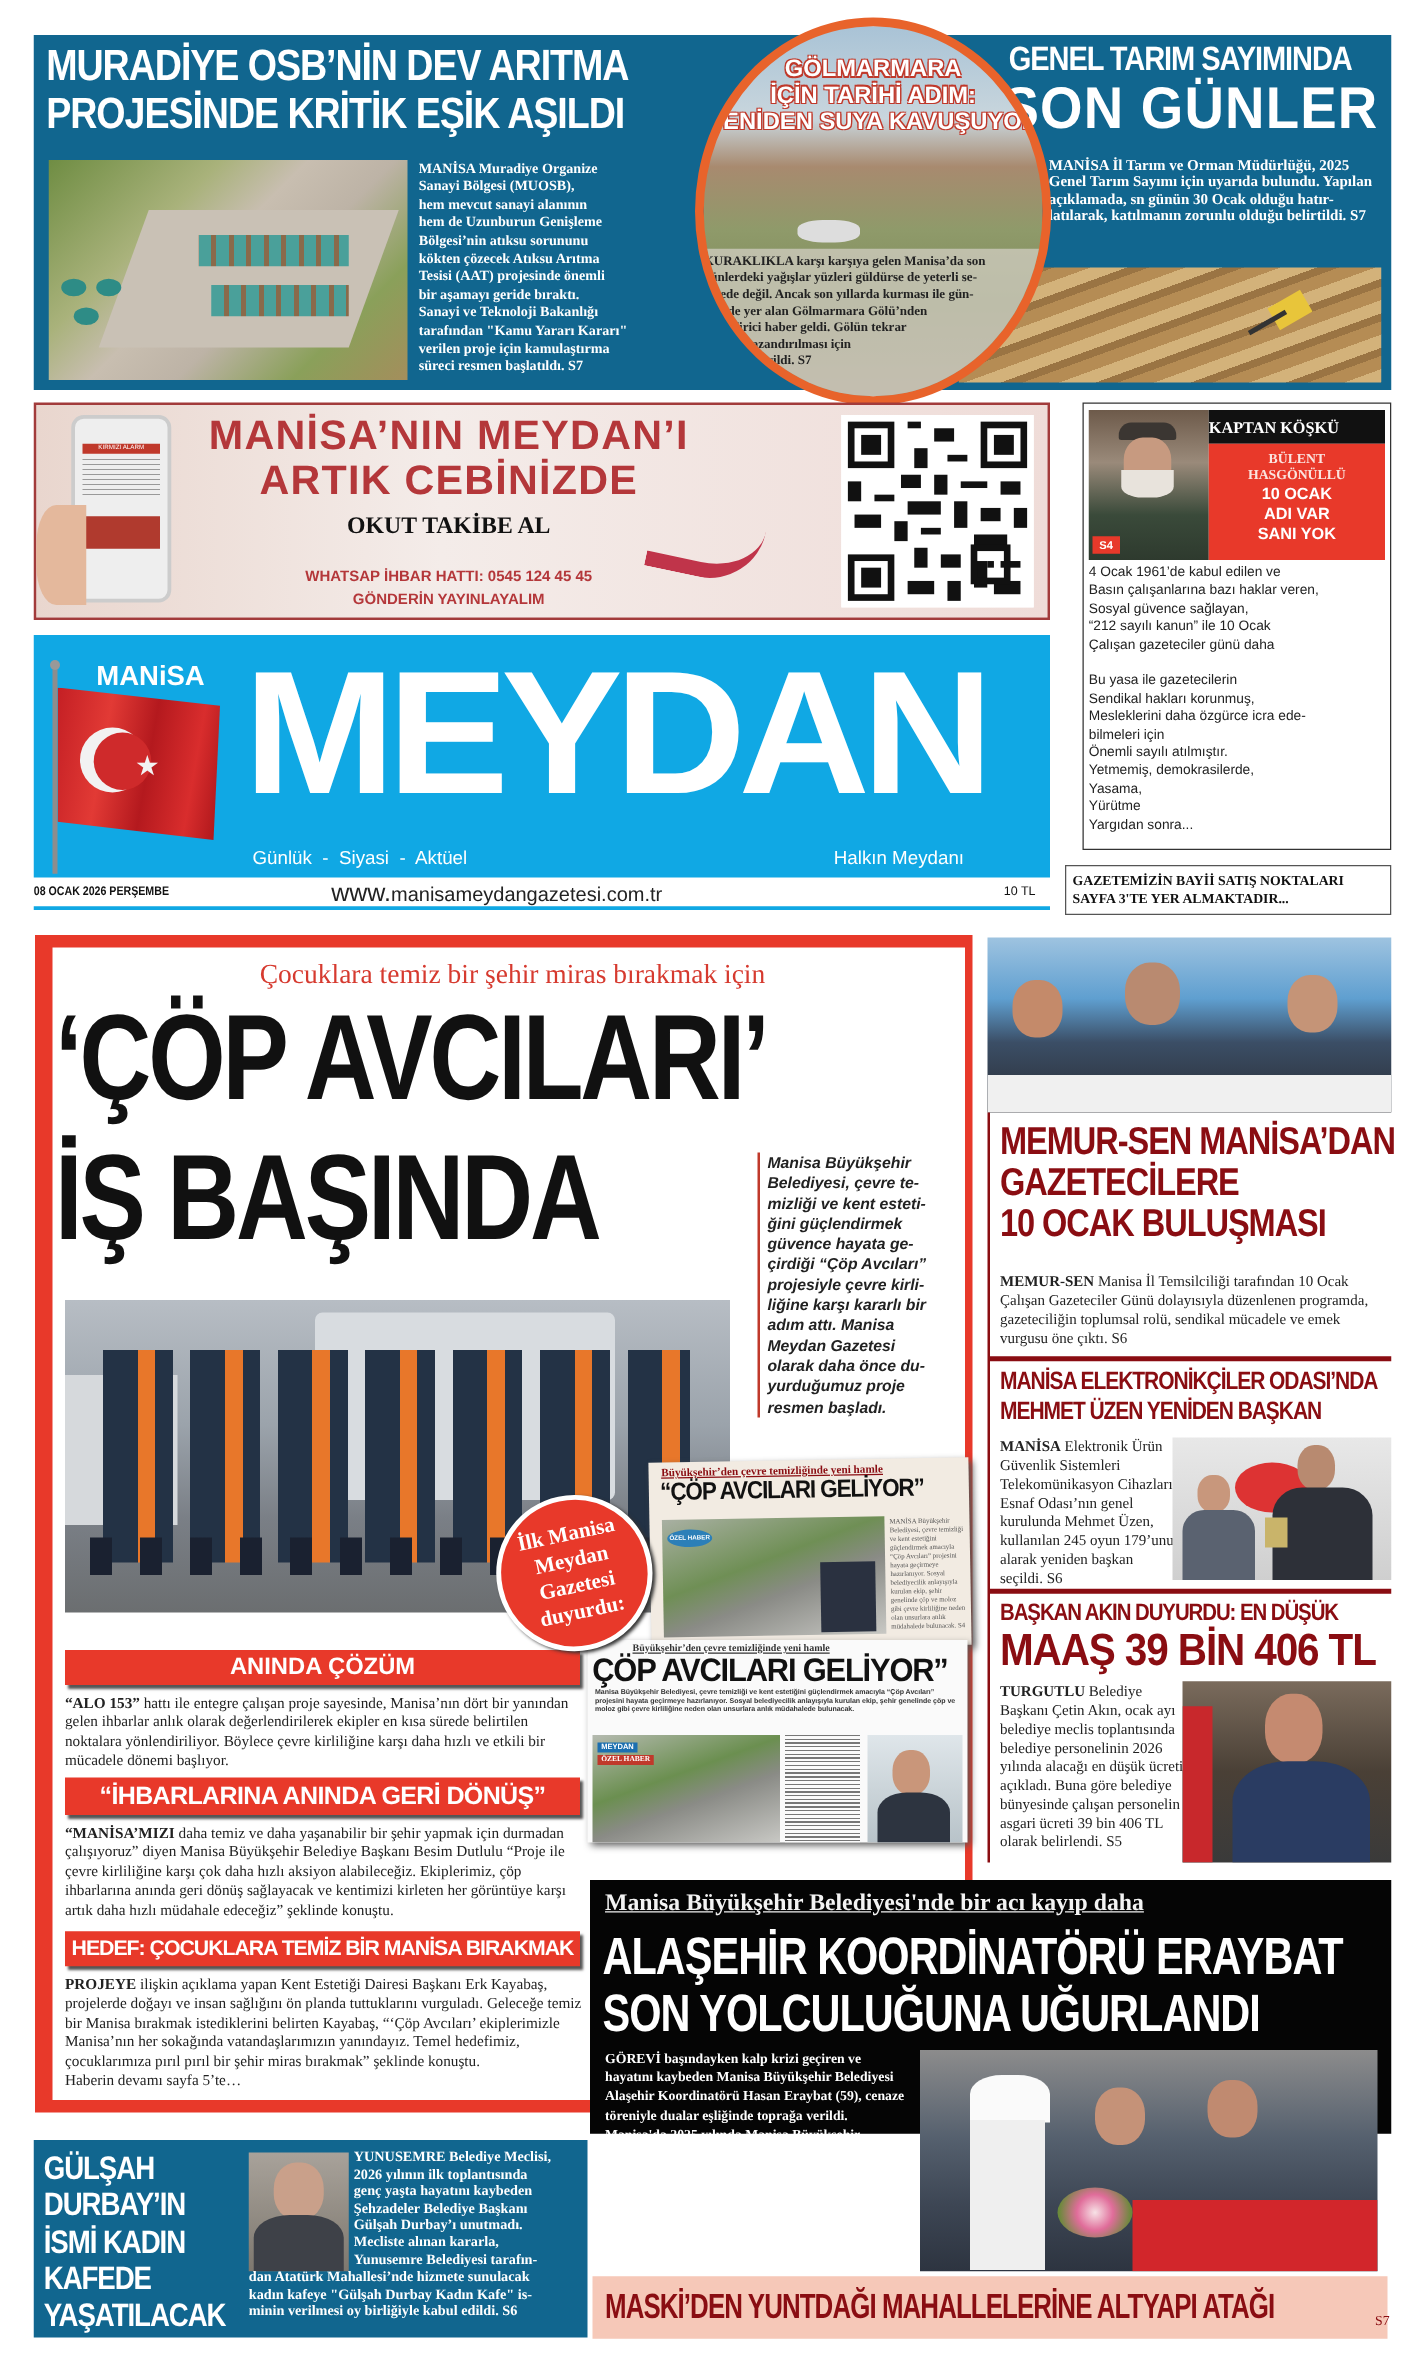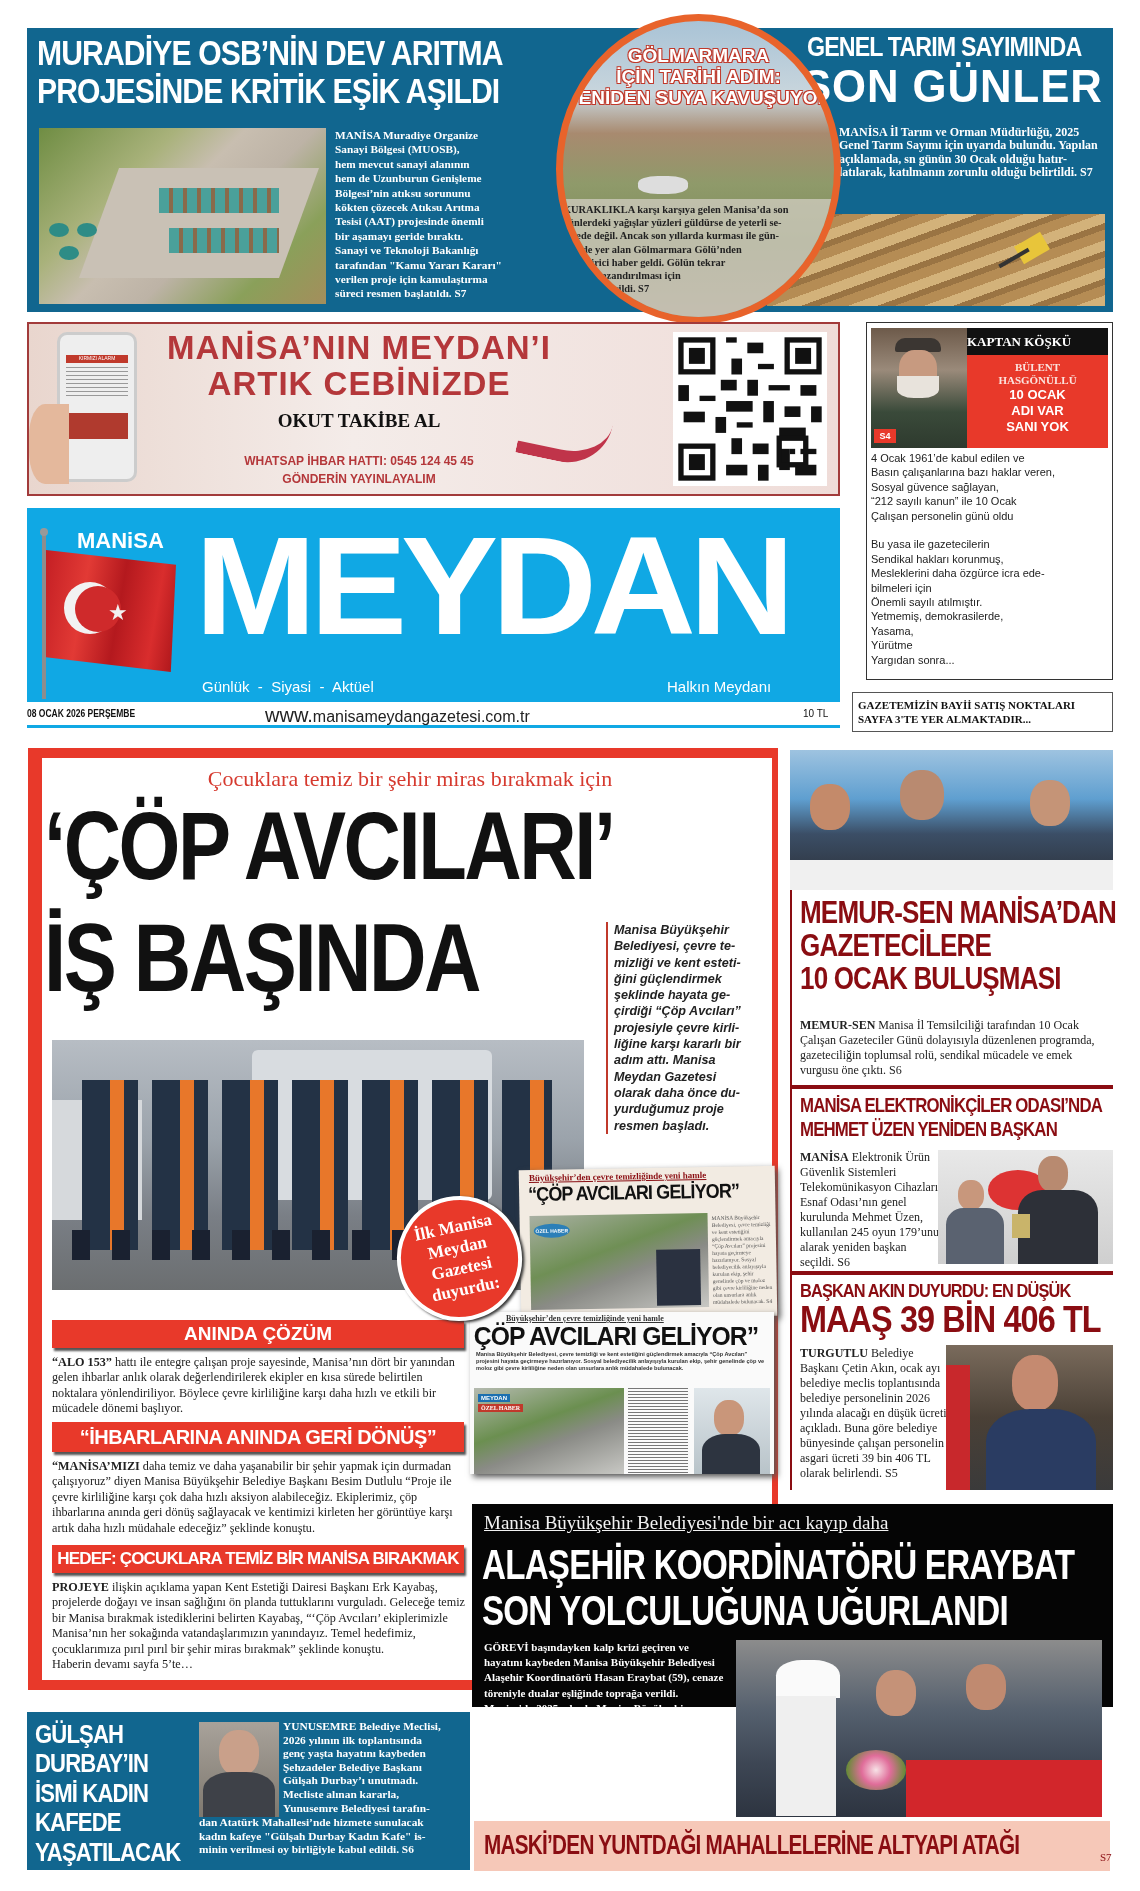--- a/index.html
+++ b/index.html
@@ -176,21 +176,21 @@
         <div>10 OCAK</div>
         <div>ADI VAR</div>
         <div>SANI YOK</div>
       </div>
   </div>
   <div class="abs" style="left:4px;top:128px;width:236px;font:11px 'Liberation Sans',sans-serif;line-height:14.4px;color:#222">
     <div>4 Ocak 1961’de kabul edilen ve</div>
       <div>Basın çalışanlarına bazı haklar veren,</div>
       <div>Sosyal güvence sağlayan,</div>
       <div>“212 sayılı kanun” ile 10 Ocak</div>
-      <div>Çalışan personelin günü oldu</div>
+      <div>Çalışan gazeteciler günü daha</div>
       <div style="height:14.4px"></div>
       <div>Bu yasa ile gazetecilerin</div>
       <div>Sendikal hakları korunmuş,</div>
       <div>Mesleklerini daha özgürce icra ede-</div>
       <div>bilmeleri için</div>
       <div>Önemli sayılı atılmıştır.</div>
       <div>Yetmemiş, demokrasilerde,</div>
       <div>Yasama,</div>
       <div>Yürütme</div>
       <div>Yargıdan sonra...</div>
@@ -224,21 +224,21 @@
 <div class="abs ser" style="left:60px;top:766px;width:700px;text-align:center;font-size:22px;color:#d63a2f;font-weight:normal">Çocuklara temiz bir şehir miras bırakmak için</div>
 <div class="abs" style="left:44px;top:790px;font:bold 97px 'Liberation Sans',sans-serif;letter-spacing:-3px;transform:scaleX(.82);transform-origin:left top;line-height:112px;color:#111;white-space:nowrap">
   <div>‘ÇÖP AVCILARI’</div>
   <div>İŞ BAŞINDA</div>
 </div>
 <div class="abs" style="left:606px;top:922px;width:150px;border-left:2px solid #c0392b;padding-left:6px;font:italic bold 12.6px 'Liberation Sans',sans-serif;line-height:16.3px;color:#222">
   <div>Manisa Büyükşehir</div>
     <div>Belediyesi, çevre te-</div>
     <div>mizliği ve kent esteti-</div>
     <div>ğini güçlendirmek</div>
-    <div>şeklinde hayata ge-</div>
+    <div>güvence hayata ge-</div>
     <div>çirdiği “Çöp Avcıları”</div>
     <div>projesiyle çevre kirli-</div>
     <div>liğine karşı kararlı bir</div>
     <div>adım attı. Manisa</div>
     <div>Meydan Gazetesi</div>
     <div>olarak daha önce du-</div>
     <div>yurduğumuz proje</div>
     <div>resmen başladı.</div>
 </div>
 
@@ -320,21 +320,21 @@
 <div class="abs rt-title" style="left:800px;top:1280px;font-size:19px;line-height:22px;transform:scaleX(.86)">BAŞKAN AKIN DUYURDU: EN DÜŞÜK</div>
 <div class="abs rt-title" style="left:800px;top:1300px;font-size:36px;line-height:40px;transform:scaleX(.9)">MAAŞ 39 BİN 406 TL</div>
 <div class="abs rt-body" style="left:800px;top:1346px;width:150px"><b>TURGUTLU</b><span> Belediye Başkanı Çetin Akın, ocak ayı belediye meclis toplantısında belediye personelinin 2026 yılında alacağı en düşük ücreti açıkladı. Buna göre belediye bünyesinde çalışan personelin asgari ücreti 39 bin 406 TL olarak belirlendi. S5</span></div>
 <div class="img" style="left:946px;top:1345px;width:167px;height:145px;background:linear-gradient(180deg,#7a6b5c,#4a4036 50%,#3a3a3a)">
   <div class="abs" style="left:0;top:20px;width:24px;height:125px;background:#c8282c"></div>
   <div class="abs" style="left:66px;top:10px;width:46px;height:56px;border-radius:45%;background:#c58a70"></div>
   <div class="abs" style="left:40px;top:64px;width:110px;height:81px;background:#2a3c62;border-radius:40% 40% 0 0"></div>
 </div>
 
 <div id="black" class="abs">
-  <div class="abs ser" style="left:12px;top:8px;font-size:19px;color:#f3f3f3;text-decoration:underline;font-weight:normal">Manisa Büyükşehir Belediyesi'nde bir acı kayıp daha</div>
+  <div class="abs ser" style="left:12px;top:8px;font-size:19px;color:#f3f3f3;text-decoration:underline;font-weight:bold">Manisa Büyükşehir Belediyesi'nde bir acı kayıp daha</div>
   <div class="abs cond" style="left:10px;top:38px;font-size:42px;line-height:46px;color:#fff;transform:scaleX(.79)">
     <div>ALAŞEHİR KOORDİNATÖRÜ ERAYBAT</div>
       <div>SON YOLCULUĞUNA UĞURLANDI</div>
   </div>
   <div class="abs ser" style="left:12px;top:136px;width:240px;font-size:11px;line-height:15.2px;color:#fff">GÖREVİ başındayken kalp krizi geçiren ve hayatını kaybeden Manisa Büyükşehir Belediyesi Alaşehir Koordinatörü Hasan Eraybat (59), cenaze töreniyle dualar eşliğinde toprağa verildi. Manisa'da 2025 yılında Manisa Büyükşehir Belediyesi Basın Daire Başkanı Güney Temiz, Manisa Büyükşehir Belediye Başkanı Ferdi Zeyrek, Şehzadeler Belediye Başkanı Gülşah Durbay hayatını kaybederken, Eraybat'ın ani ölümü büyük üzüntüye neden oldu. S4</div>
 </div>
 <div class="img" style="left:736px;top:1640px;width:366px;height:177px;background:linear-gradient(180deg,#8c8c8c 0%,#55606e 40%,#3d4654 70%,#2d3440 100%)">
   <div class="abs" style="left:40px;top:20px;width:64px;height:38px;background:#fafafa;border-radius:40% 40% 0 0"></div>
   <div class="abs" style="left:40px;top:56px;width:60px;height:120px;background:#efefef"></div>
   <div class="abs" style="left:140px;top:30px;width:40px;height:46px;border-radius:45%;background:#c59278"></div>

